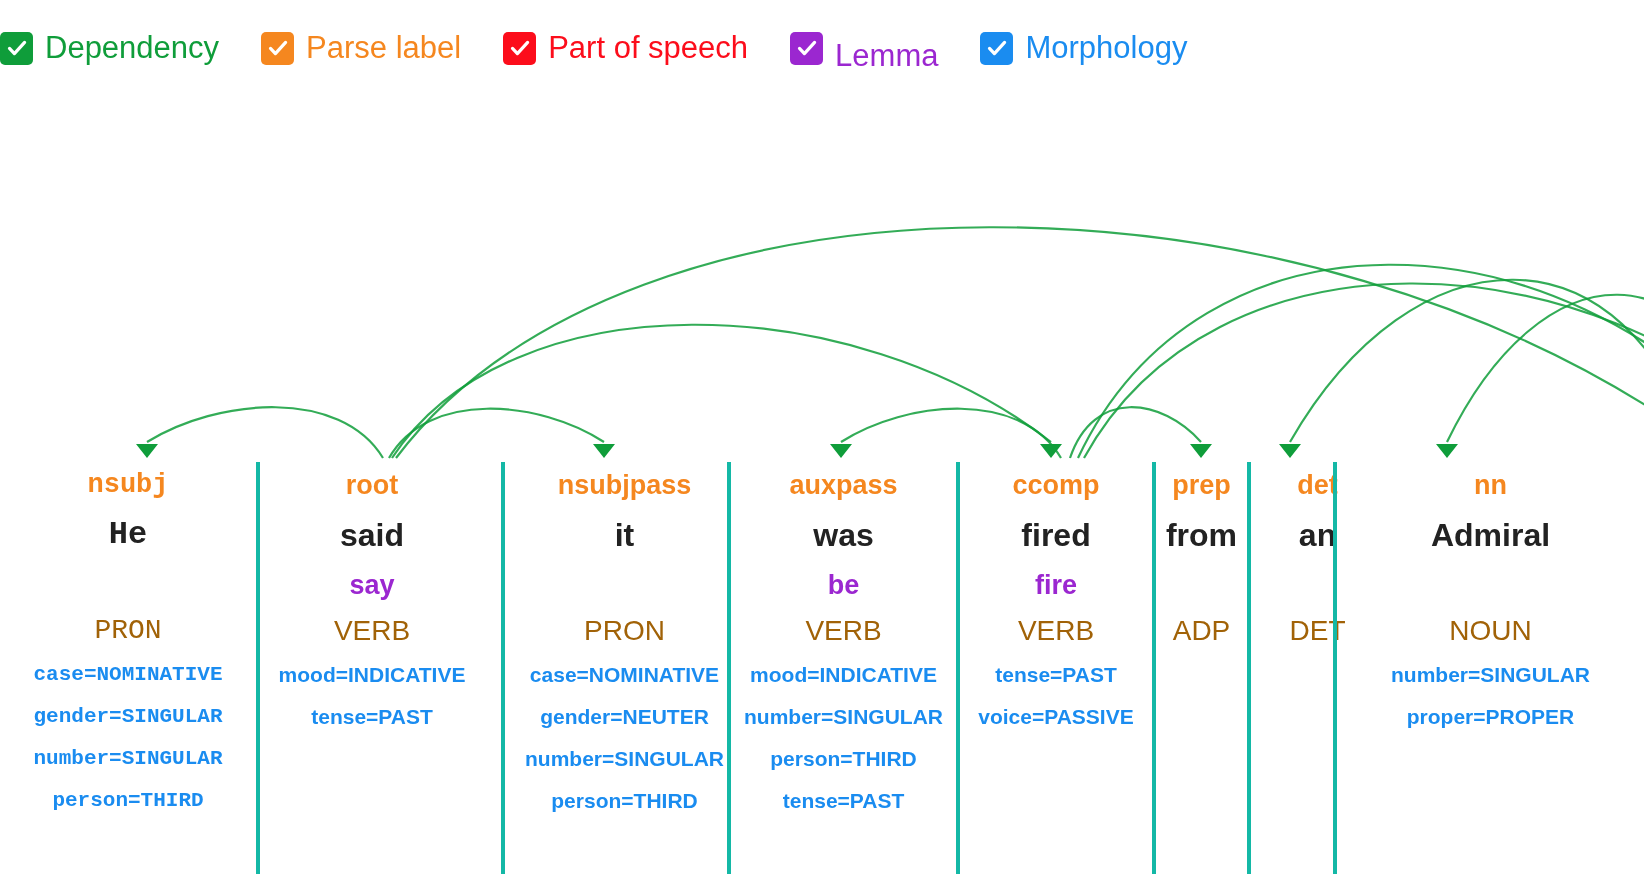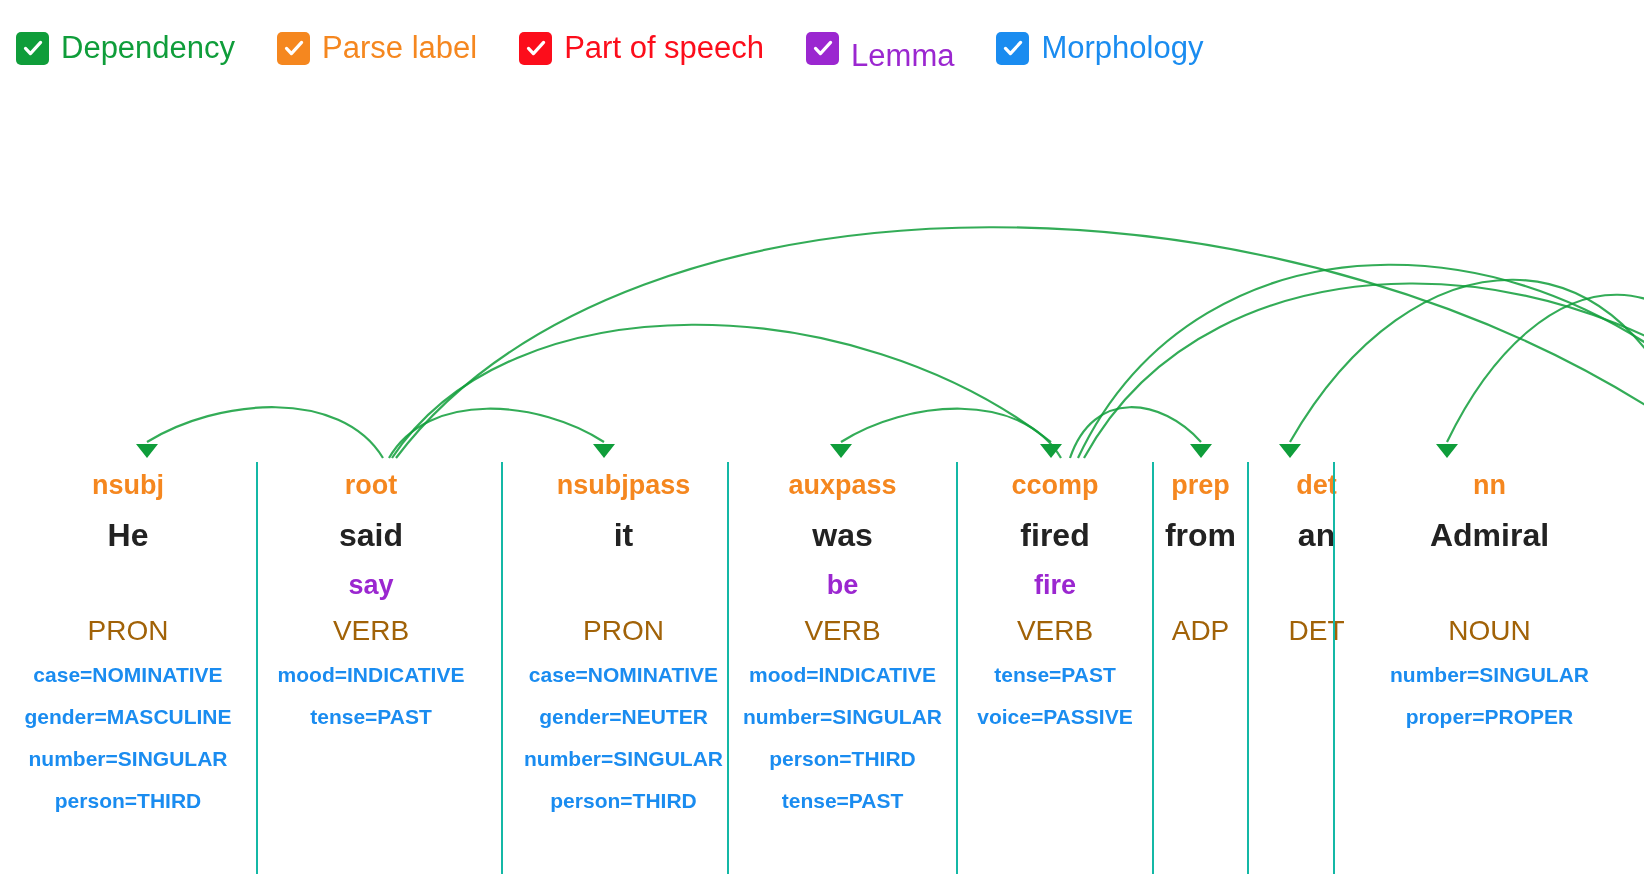--- a/index.html
+++ b/index.html
@@ -6,42 +6,42 @@
   body{
     width:1644px;height:874px;
     background:#ffffff;
     font-family:"Liberation Sans", sans-serif;
     overflow:hidden;
     position:relative;
   }
   
   #legend{
     position:absolute;left:0;top:0;width:1417px;height:96px;
-    display:flex;align-items:center;padding-left:16px;box-sizing:border-box;
+    display:flex;align-items:center;padding-left:0;box-sizing:border-box;
   }
   .legend-item{display:flex;align-items:center;margin-right:42px;cursor:pointer;}
   .cbox{
     width:33px;height:33px;border-radius:5px;margin-right:12px;
     display:flex;align-items:center;justify-content:center;flex:0 0 auto;
   }
   .cbox svg{display:block;}
   .legend-label{font-size:31px;font-weight:400;letter-spacing:0px;white-space:nowrap;}
 
   
   #arcs{position:absolute;left:0;top:0;width:1644px;height:874px;pointer-events:none;}
 
   
   #tokens{
     position:absolute;left:0;top:462px;width:1644px;height:412px;
   }
   .tok{
     position:absolute;top:0;height:412px;
     box-sizing:border-box;
     display:flex;flex-direction:column;align-items:center;
-    border-left:2px solid #14b8a6;
+    border-left:4px solid #14b8a6;
   }
   .tok.first{border-left:none;}
   .dep{
     color:#f5871f;font-size:27px;font-weight:700;height:46px;line-height:46px;
     white-space:nowrap;
   }
   .word{
     color:#222222;font-size:32px;font-weight:700;height:54px;line-height:54px;
     white-space:nowrap;
   }
@@ -119,27 +119,27 @@
     <path d="M 1700 458 C 1626.2 218, 1413 228, 1290 442" fill="none" stroke="#0f9d3a" stroke-width="2.2" opacity="0.85"></path>
     <path d="M 1279 444 L 1301 444 L 1290 458 Z" fill="#0f9d3a"></path>
     <path d="M 1760 458 C 1703.66 238, 1540.9 248, 1447 442" fill="none" stroke="#0f9d3a" stroke-width="2.2" opacity="0.85"></path>
     <path d="M 1436 444 L 1458 444 L 1447 458 Z" fill="#0f9d3a"></path>
     <path d="M 396 458 C 630.72 148, 1308.8 158, 1700 442" fill="none" stroke="#0f9d3a" stroke-width="2.2" opacity="0.85"></path>
     <path d="M 1078 458 C 1200.76 198, 1555.4 208, 1760 442" fill="none" stroke="#0f9d3a" stroke-width="2.2" opacity="0.85"></path>
     <path d="M 1084 458 C 1212.88 223, 1585.2 233, 1800 442" fill="none" stroke="#0f9d3a" stroke-width="2.2" opacity="0.85"></path>
   </svg>
 
 <div id="tokens">
-    <div class="tok first" style="left: 0px; width: 256px;">
+    <div class="tok first" style="left: 0px; width: 256px; font-family: Liberation Mono, monospace;">
       <div class="dep">nsubj</div>
       <div class="word">He</div>
       <div class="lemma empty"></div>
       <div class="pos">PRON</div>
       <div class="morph">case=NOMINATIVE</div>
-      <div class="morph">gender=MASCULINE</div>
+      <div class="morph">gender=SINGULAR</div>
       <div class="morph">number=SINGULAR</div>
       <div class="morph">person=THIRD</div>
     </div>
     <div class="tok" style="left: 256px; width: 228px;">
       <div class="dep">root</div>
       <div class="word">said</div>
       <div class="lemma">say</div>
       <div class="pos">VERB</div>
       <div class="morph">mood=INDICATIVE</div>
       <div class="morph">tense=PAST</div>

